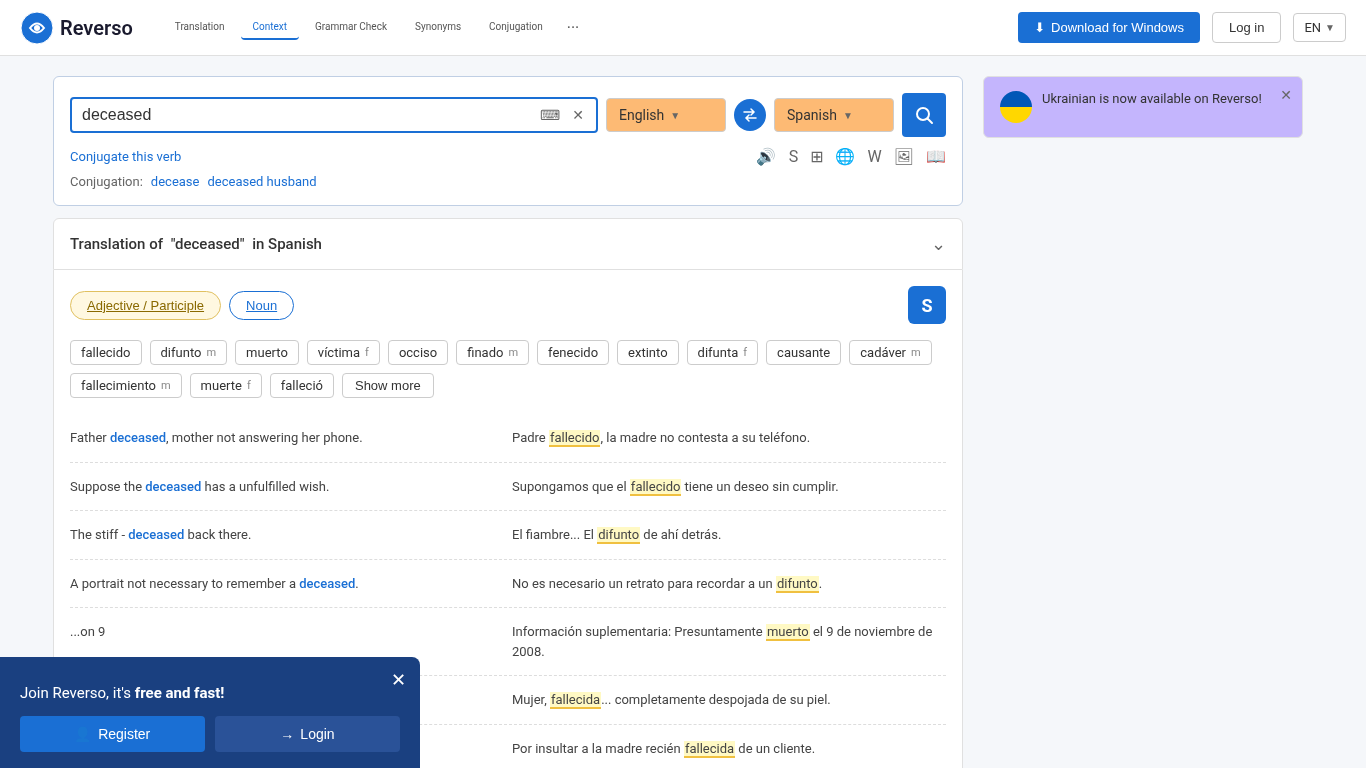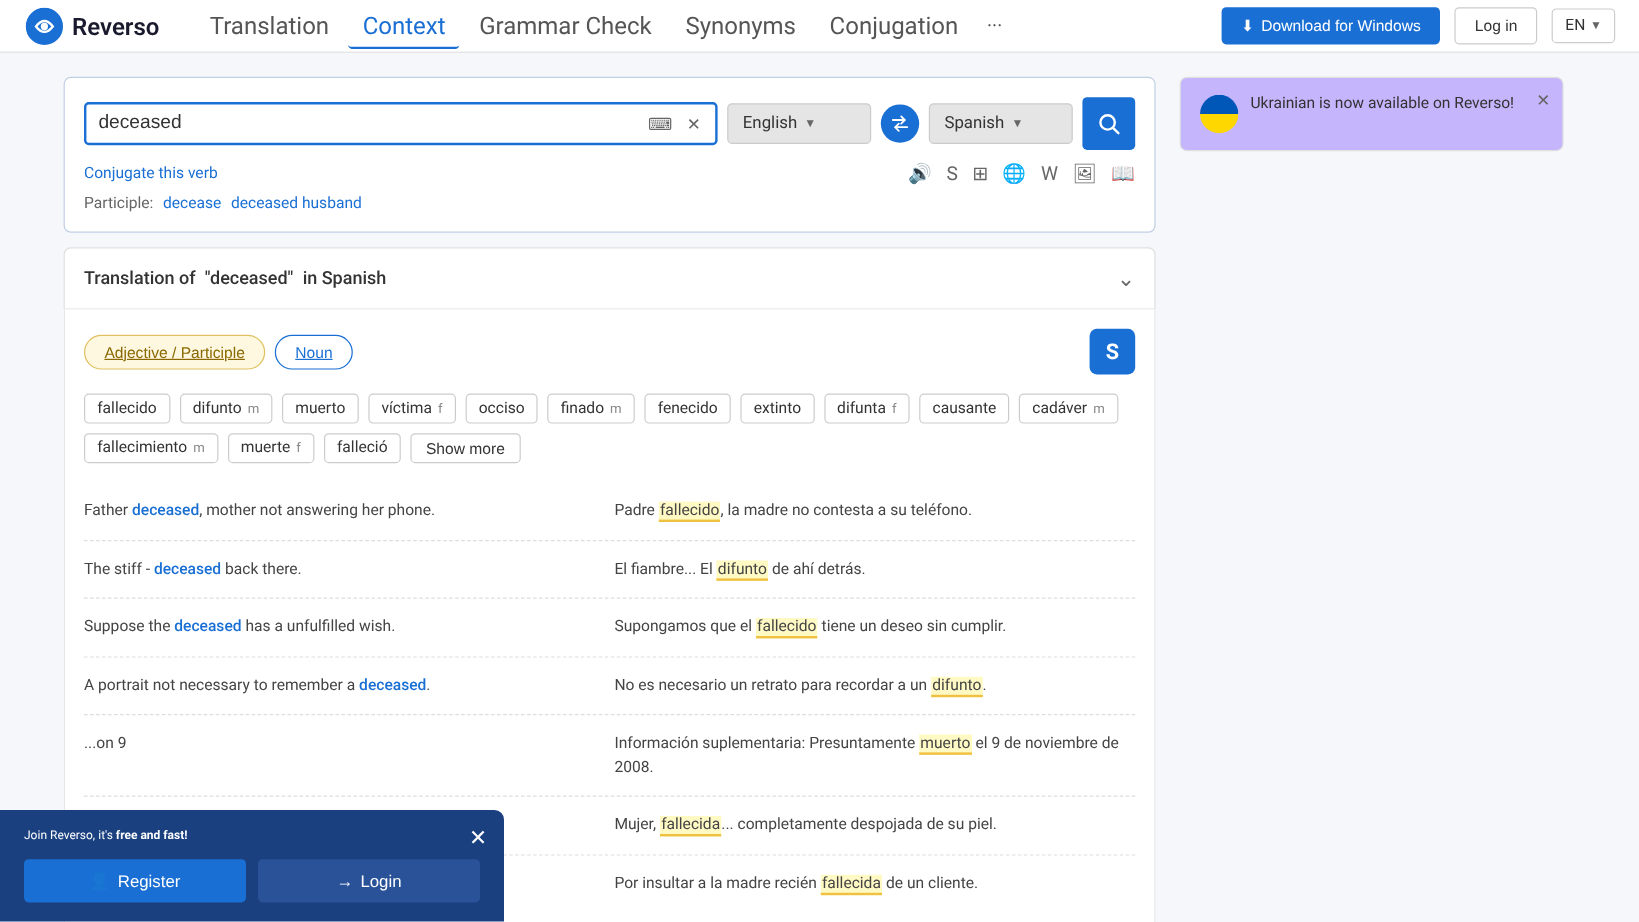--- a/index.html
+++ b/index.html
@@ -5,21 +5,21 @@
     * { box-sizing: border-box; margin: 0; padding: 0; }
     body { font-family: -apple-system, BlinkMacSystemFont, 'Segoe UI', Roboto, sans-serif; font-size: 14px; color: #333; background: #f5f7fa; }
 
     
     .navbar {
       background: #fff;
       border-bottom: 1px solid #e0e0e0;
       display: flex;
       align-items: center;
       padding: 0 20px;
-      height: 44px;
+      height: 56px;
       position: sticky;
       top: 0;
       z-index: 100;
     }
     .navbar-logo {
       display: flex;
       align-items: center;
       gap: 6px;
       margin-right: 30px;
       text-decoration: none;
@@ -37,21 +37,21 @@
       display: flex;
       align-items: center;
       gap: 4px;
       flex: 1;
     }
     .nav-link {
       padding: 6px 12px;
       color: #555;
       text-decoration: none;
       border-radius: 4px;
-      font-size: 20px;
+      font-size: 10px;
       cursor: pointer;
       border-bottom: 2px solid transparent;
     }
     .nav-link.active {
       color: #1a6fd4;
       border-bottom: 2px solid #1a6fd4;
     }
     .nav-more {
       padding: 6px 8px;
       color: #555;
@@ -154,21 +154,21 @@
       padding: 2px;
     }
     .lang-dropdown {
       display: flex;
       align-items: center;
       gap: 6px;
       border: 1px solid #ccc;
       border-radius: 4px;
       padding: 8px 12px;
       cursor: pointer;
-      background: #e5e5e5;
+      background: #fdba74;
       min-width: 120px;
       font-size: 14px;
     }
     .swap-btn {
       background: #1a6fd4;
       border: none;
       border-radius: 50%;
       width: 32px;
       height: 32px;
       cursor: pointer;
@@ -396,22 +396,23 @@
       bottom: 0;
       left: 0;
       background: #1a4080;
       color: #fff;
       padding: 16px 20px;
       width: 420px;
       z-index: 200;
       border-top-right-radius: 8px;
     }
     .join-banner-text {
-      font-size: 10px;
+      font-size: 15px;
       margin-bottom: 14px;
+      margin-top: 11px;
     }
     .join-banner-text strong { font-weight: 700; }
     .join-banner-close {
       position: absolute;
       top: 12px;
       right: 14px;
       background: none;
       border: none;
       color: #fff;
       font-size: 18px;
@@ -523,21 +524,21 @@
           <span class="tool-icon" title="Pronunciation">🔊</span>
           <span class="tool-icon" title="Skype">S</span>
           <span class="tool-icon" title="Grid">⊞</span>
           <span class="tool-icon" title="Web">🌐</span>
           <span class="tool-icon" title="Wikipedia">W</span>
           <span class="tool-icon" title="Images">🖼</span>
           <span class="tool-icon" title="Dictionary">📖</span>
         </div>
       </div>
       <div class="suggestions-row">
-        <span class="suggestions-label">Participle:</span>
+        <span class="suggestions-label">Conjugation:</span>
         <a class="suggestion-link">decease</a>
         <a class="suggestion-link">deceased husband</a>
       </div>
     </div>
 
     <div class="result-header">
       <span class="result-title">
         <span>Translation of</span>
         <em style="margin:0 4px;">"deceased"</em>
         <span>in Spanish</span>
@@ -615,33 +616,33 @@
           <div class="example-col">
             Father <span class="highlight-blue">deceased</span>, mother not answering her phone.
           </div>
           <div class="example-col">
             Padre <span class="highlight-yellow">fallecido</span>, la madre no contesta a su teléfono.
           </div>
         </div>
 
         <div class="example-row">
           <div class="example-col">
+            Suppose the <span class="highlight-blue">deceased</span> has a unfulfilled wish.
+          </div>
+          <div class="example-col">
+            Supongamos que el <span class="highlight-yellow">fallecido</span> tiene un deseo sin cumplir.
+          </div>
+        </div>
+
+        <div class="example-row">
+          <div class="example-col">
             The stiff - <span class="highlight-blue">deceased</span> back there.
           </div>
           <div class="example-col">
             El fiambre... El <span class="highlight-yellow">difunto</span> de ahí detrás.
-          </div>
-        </div>
-
-        <div class="example-row">
-          <div class="example-col">
-            Suppose the <span class="highlight-blue">deceased</span> has a unfulfilled wish.
-          </div>
-          <div class="example-col">
-            Supongamos que el <span class="highlight-yellow">fallecido</span> tiene un deseo sin cumplir.
           </div>
         </div>
 
         <div class="example-row">
           <div class="example-col">
             A portrait not necessary to remember a <span class="highlight-blue">deceased</span>.
           </div>
           <div class="example-col">
             No es necesario un retrato para recordar a un <span class="highlight-yellow">difunto</span>.
           </div>

